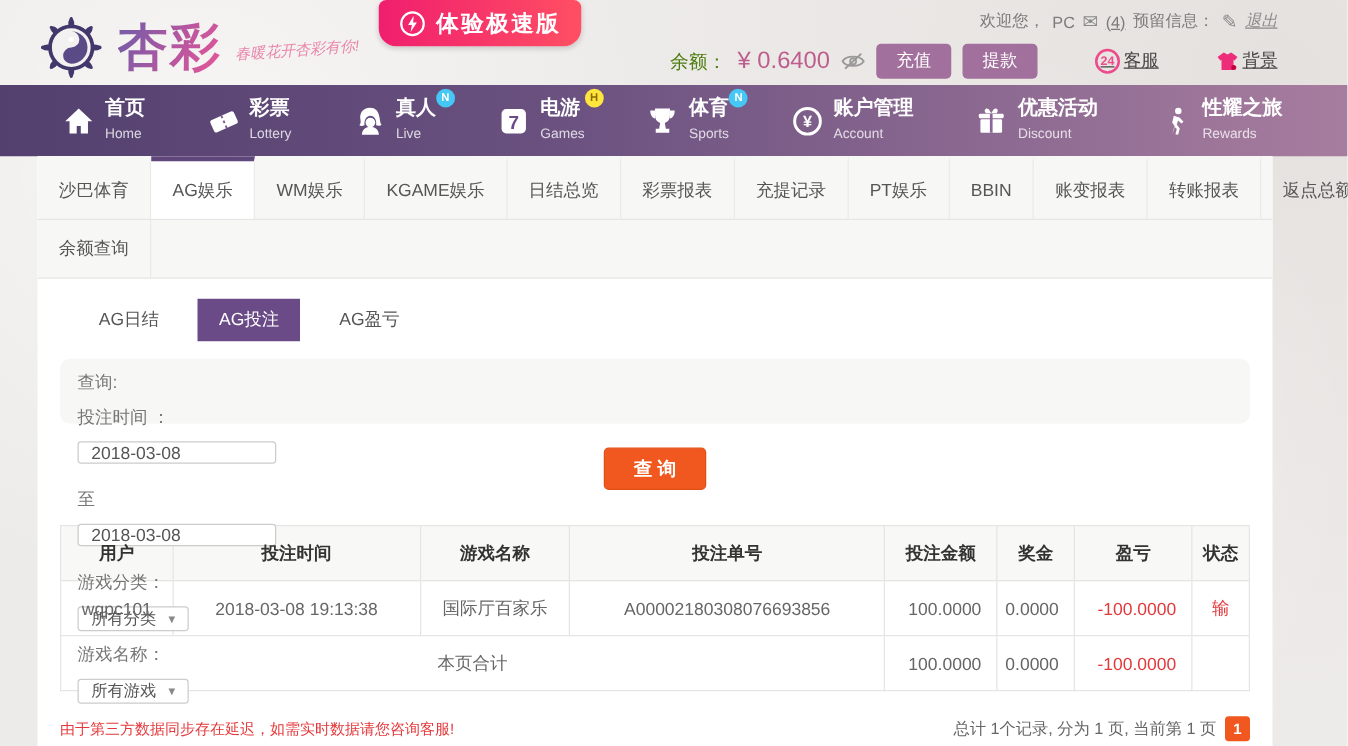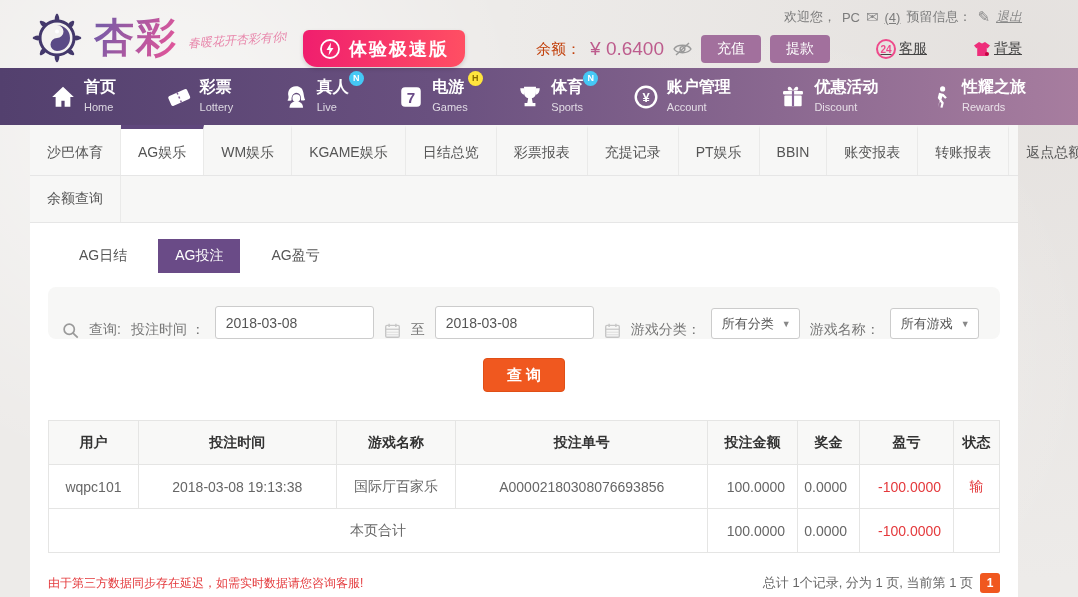--- a/index.html
+++ b/index.html
@@ -24,29 +24,28 @@
     color:transparent; -webkit-text-fill-color:transparent;
   }
   .tagline { font-size:12px; color:#e886ab; font-style:italic; margin:6px 0 0 10px; transform:rotate(-4deg); white-space:nowrap; }
   .ribbon {
     position:absolute; left:303px; top:0; height:37px; padding:16px 16px;
     display:flex; align-items:center; gap:8px;
     background:linear-gradient(90deg,#f01e6e,#ff4f63);
     border-radius:6px 6px 14px 14px;
     color:#fff; font-size:18px; font-weight:bold; letter-spacing:2px;
     box-shadow:0 2px 4px rgba(0,0,0,.15);
-    margin-top:30px;
   }
   .hdr-right { position:absolute; right:56px; top:8px; text-align:right; }
   .hdr-line1 { font-size:13px; color:#7c7c7c; display:flex; align-items:center; justify-content:flex-end; gap:6px; }
   .hdr-line1 .u { text-decoration:underline; }
   .hdr-line1 .logout { font-style:italic; color:#8a8a8a; text-decoration:underline; }
   .glyph-ic { font-size:15px; color:#8a8a8a; }
   .hdr-line2 { margin-top:9px; display:flex; align-items:center; justify-content:flex-end; gap:9px; }
-  .bal-label { font-size:15px; color:#c2410c; }
+  .bal-label { font-size:15px; color:#4d7c0f; }
   .bal-value { font-size:19px; color:#bd5c8d; }
   .btn-mauve {
     background:#a2709d; color:#fff; font-size:14px; border:none;
     padding:5px 16px; border-radius:4px; cursor:pointer;
   }
   .hdr-link { font-size:14px; color:#444; text-decoration:underline; display:flex; align-items:center; gap:3px;padding-left:37px; }
   .badge24 {
     width:20px; height:20px; border:2px solid #ee4a8b; border-radius:50%;
     color:#ee4a8b; font-size:10px; font-weight:bold; display:flex; align-items:center; justify-content:center;
   }
@@ -76,21 +75,21 @@
   }
   .tabs-row2 .tab { height:46px; line-height:44px; border-top:none; }
   .tab.active { background:#fff; border-top:4px solid #5f477c; }
   .tab-fill { flex:1; }
   .subtabs { margin:16px 0 0 32px; display:flex; gap:14px; }
   .subtab { padding:8px 17px; font-size:14px; color:#555; cursor:pointer; }
   .subtab.active { background:#6a4b87; color:#fff; }
   
   .searchbar {
     margin:14px 18px 0; height:52px; background:#f7f7f6; border-radius:8px;
-    display:flex; align-items:flex-end; gap:10px; padding:0 14px; font-size:14px; color:#777;
+    display:flex; align-items:flex-start; gap:10px; padding:0 14px; font-size:14px; color:#777;flex-direction:column;
   }
   .inp {
     width:159px; height:33px; border:1px solid #ccc; border-radius:3px; background:#fff;
     font-size:14px; color:#555; padding:0 10px; font-family:inherit;
   }
   .sel {
     height:31px; border:1px solid #ccc; border-radius:3px; background:#fff;
     display:inline-flex; align-items:center; gap:8px; padding:0 8px 0 10px;
     font-size:13px; color:#555; cursor:pointer;
   }

